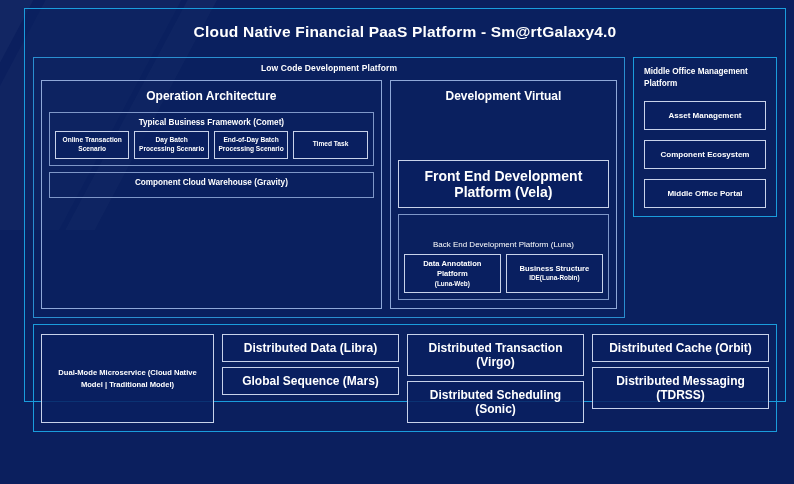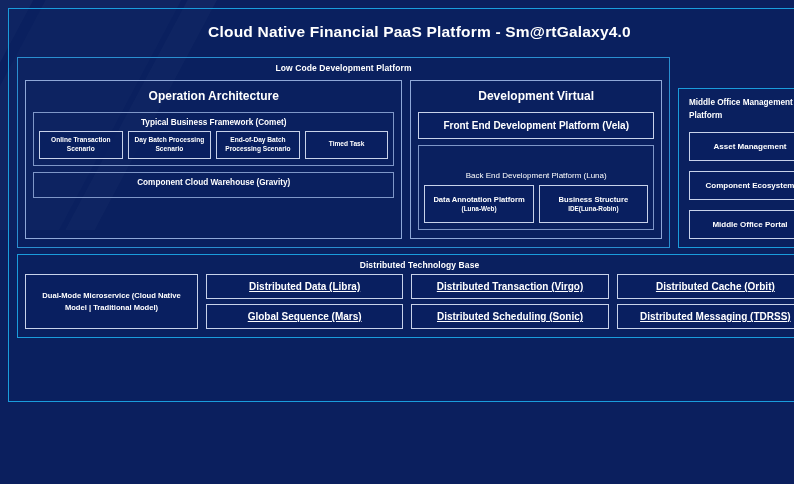--- a/index.html
+++ b/index.html
@@ -20,40 +20,40 @@
     width:56px;height:420px;
     background:rgba(255,255,255,0.030);
     transform:rotate(28deg);transform-origin:top left;
   }
   .bg-stripes i:nth-child(1){left:26px;width:16px;}
   .bg-stripes i:nth-child(2){left:58px;width:44px;}
   .bg-stripes i:nth-child(3){left:120px;width:120px;background:rgba(255,255,255,0.022);}
   .bg-stripes i:nth-child(4){left:262px;width:26px;}
 
   .root{position:relative;z-index:1;width:794px;height:484px;
-        box-sizing:border-box;padding:8px 8px 6px 8px;
-        display:flex;flex-direction:row;}
+        box-sizing:border-box;padding:8px 8px 6px 24px;
+        display:flex;flex-direction:column;}
   .panel-title{
     text-align:center;font-size:8.5px;font-weight:bold;color:#ffffff;
     letter-spacing:.1px;
   }
 
   
   .mainframe{
     flex:0 0 auto;border:1px solid #1a9cdc;box-sizing:border-box;
     padding:6px 8px 8px 8px;display:flex;flex-direction:column;gap:6px;
     background:rgba(10,33,98,0.35);
     height:394px;
   }
   .app-title{
     text-align:center;font-size:15.5px;font-weight:bold;color:#ffffff;
     padding:8px 0 10px 0;letter-spacing:.2px;
   }
 
-  .upper-row{display:flex;gap:8px;align-items:flex-end;}
+  .upper-row{display:flex;gap:8px;align-items:flex-start;}
 
   
   .lowcode{flex:1 1 auto;border:1px solid #2a8fd0;box-sizing:border-box;
            padding:5px 7px 8px 7px;display:flex;flex-direction:column;gap:5px;}
   .lowcode>.panel-title{margin-bottom:2px;}
   .lowcode-cols{display:flex;gap:8px;align-items:stretch;}
 
   .opsarch{flex:1 1 60%;border:1px solid #8fa8d8;box-sizing:border-box;
            padding:6px 7px 8px 7px;display:flex;flex-direction:column;gap:6px;}
   .devplat{flex:1 1 40%;border:1px solid #8fa8d8;box-sizing:border-box;
@@ -70,22 +70,22 @@
     flex:1 1 0;border:1px solid #c8d2ea;box-sizing:border-box;
     background:rgba(9,32,96,0.85);
     display:flex;align-items:center;justify-content:center;text-align:center;
     color:#ffffff;font-size:6.6px;font-weight:bold;line-height:1.35;
     padding:4px 2px;min-height:24px;
   }
   .chip.md{font-size:7.6px;}
 
   
   .devbox{border:1px solid #c8d2ea;box-sizing:border-box;
-          padding:7px 6px;text-align:center;font-size:10px;font-weight:bold;
-          background:rgba(9,32,96,0.85);}
+          padding:7px 6px;text-align:center;font-size:14px;font-weight:bold;
+          background:rgba(9,32,96,0.85);margin-top:48px;}
   .backend{border:1px solid #7f97c8;box-sizing:border-box;padding:4px 5px 6px 5px;}
   .backend-title{text-align:center;font-size:8px;font-weight:normal;padding:2px 0 5px 0;margin-top:19px;}
   .chip.two{min-height:38px;font-size:7.6px;}
   .chip .tiny{display:block;font-size:6.4px;font-weight:bold;}
 
   
   .midoffice{flex:0 0 144px;border:1px solid #1a9cdc;box-sizing:border-box;
              padding:8px 10px;display:flex;flex-direction:column;gap:10px;}
   .mid-title{font-size:8.2px;font-weight:bold;line-height:1.5;color:#ffffff;}
   .mid-btn{border:1px solid #c8d2ea;box-sizing:border-box;
@@ -95,21 +95,21 @@
   
   .dtb{border:1px solid #1a9cdc;box-sizing:border-box;padding:5px 7px 8px 7px;}
   .dtb-body{display:flex;gap:8px;align-items:stretch;margin-top:4px;}
   .dtb-dual{flex:0 0 173px;border:1px solid #c8d2ea;box-sizing:border-box;
             background:rgba(9,32,96,0.85);
             display:flex;align-items:center;justify-content:center;text-align:center;
             font-size:7.6px;font-weight:bold;line-height:1.5;padding:5px 6px;}
   .dtb-col{flex:1 1 0;display:flex;flex-direction:column;gap:5px;}
   .dtb-cell{border:1px solid #c8d2ea;box-sizing:border-box;
             background:rgba(9,32,96,0.85);
-            text-align:center;font-size:10px;font-weight:bold;padding:6px 3px;text-decoration:underline;}
+            text-align:center;font-size:12px;font-weight:bold;padding:6px 3px;}
   .dtb-grid{flex:1 1 auto;display:flex;gap:8px;}
 
   
   .container-plat{border:1px solid #1a9cdc;box-sizing:border-box;padding:5px 7px 8px 7px;}
   .cp-row{display:flex;gap:6px;margin-top:4px;}
   .cp-cell{flex:1 1 0;border:1px solid #c8d2ea;box-sizing:border-box;
            background:rgba(9,32,96,0.85);
            text-align:center;font-size:8px;font-weight:bold;padding:6px 2px;}
 
   
@@ -194,21 +194,20 @@
       <div class="midoffice">
         <div class="mid-title">Middle Office Management Platform</div>
         <div class="mid-btn">Asset Management</div>
         <div class="mid-btn">Component Ecosystem</div>
         <div class="mid-btn">Middle Office Portal</div>
       </div>
 
     </div>
 
     <div class="dtb">
-      <div class="panel-title">Distributed Technology Base</div>
       <div class="dtb-body">
         <div class="dtb-dual">Dual-Mode Microservice (Cloud Native Model | Traditional Model)</div>
         <div class="dtb-grid">
           <div class="dtb-col">
             <div class="dtb-cell">Distributed Data (Libra)</div>
             <div class="dtb-cell">Global Sequence (Mars)</div>
           </div>
           <div class="dtb-col">
             <div class="dtb-cell">Distributed Transaction (Virgo)</div>
             <div class="dtb-cell">Distributed Scheduling (Sonic)</div>

